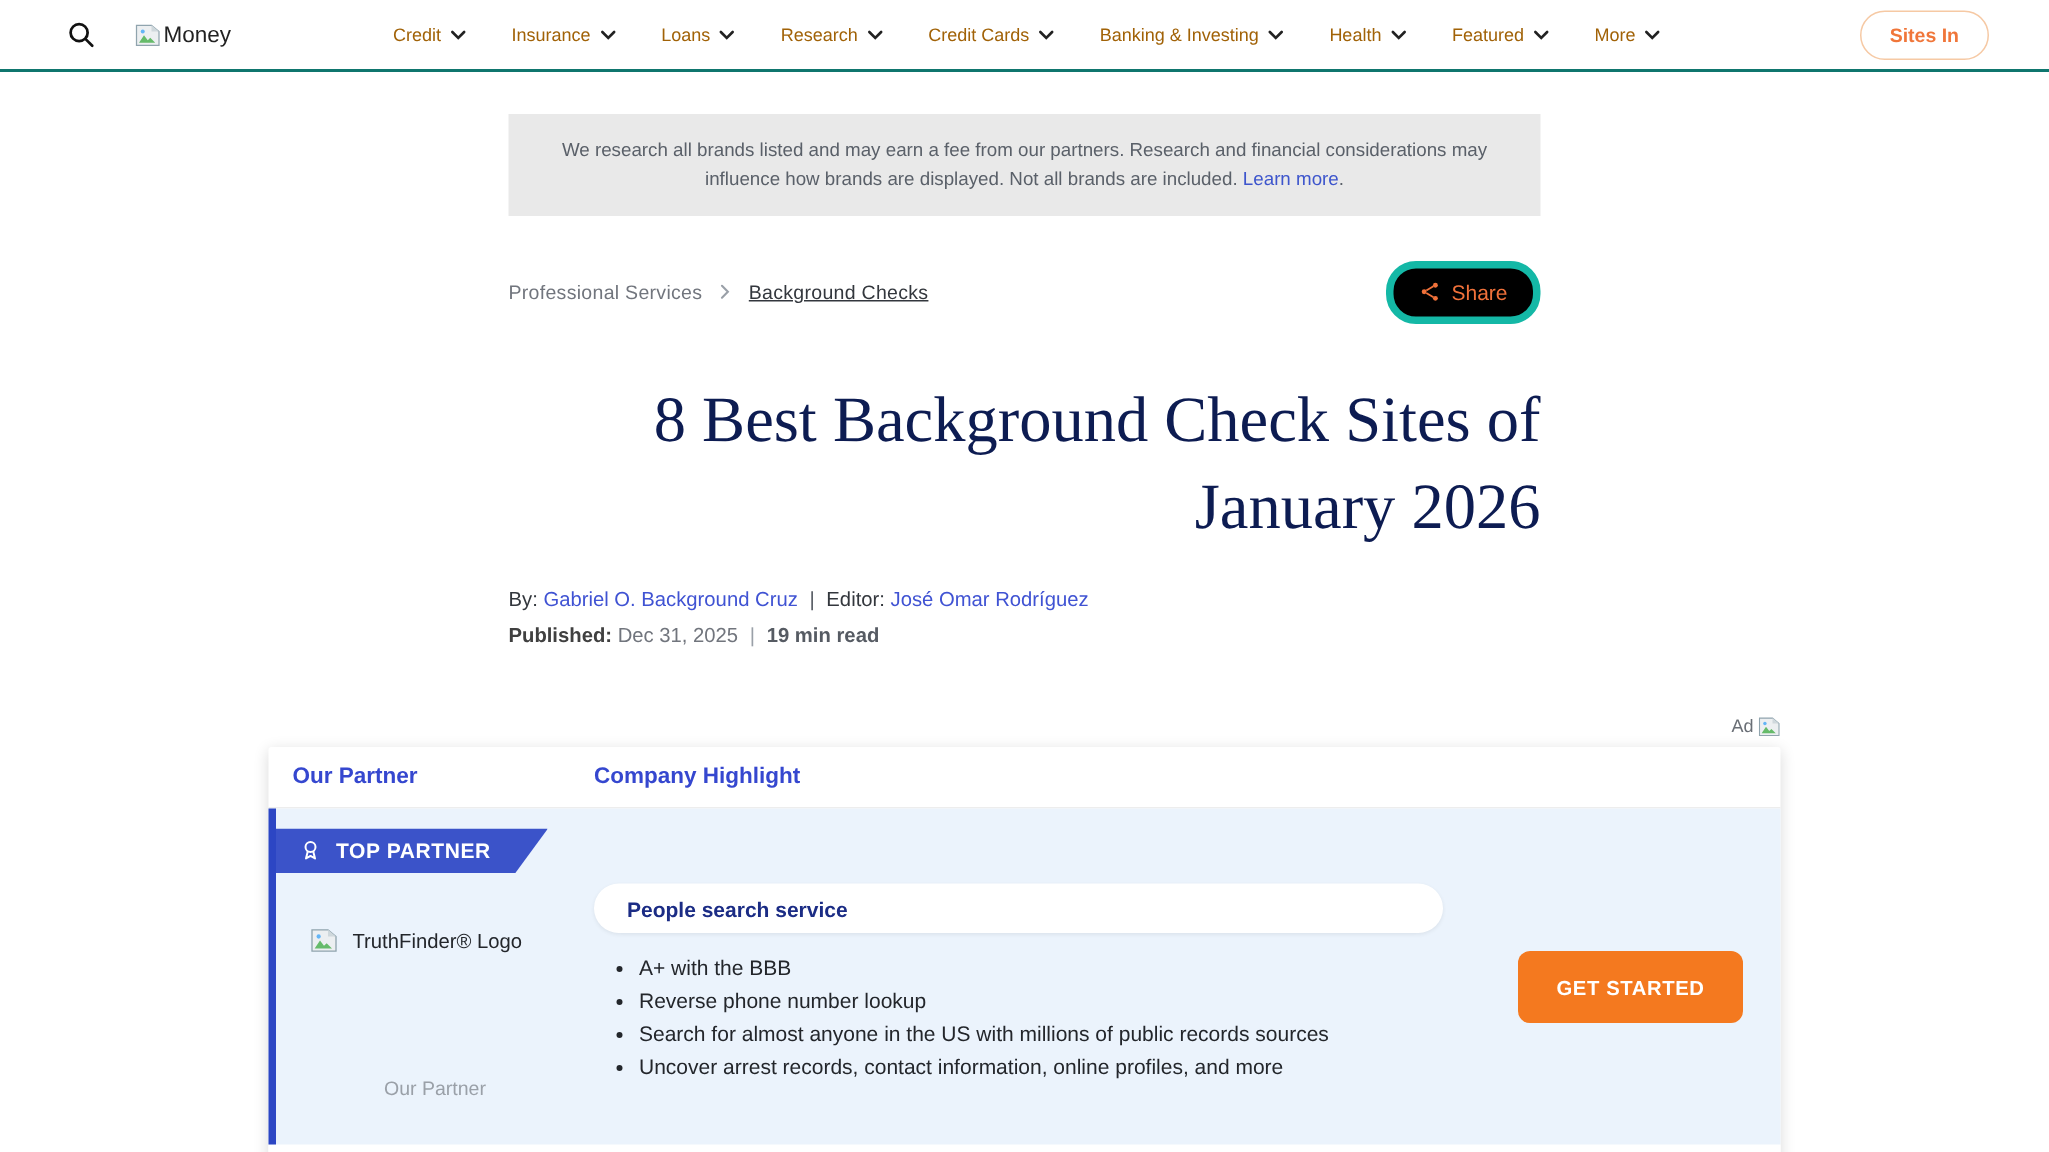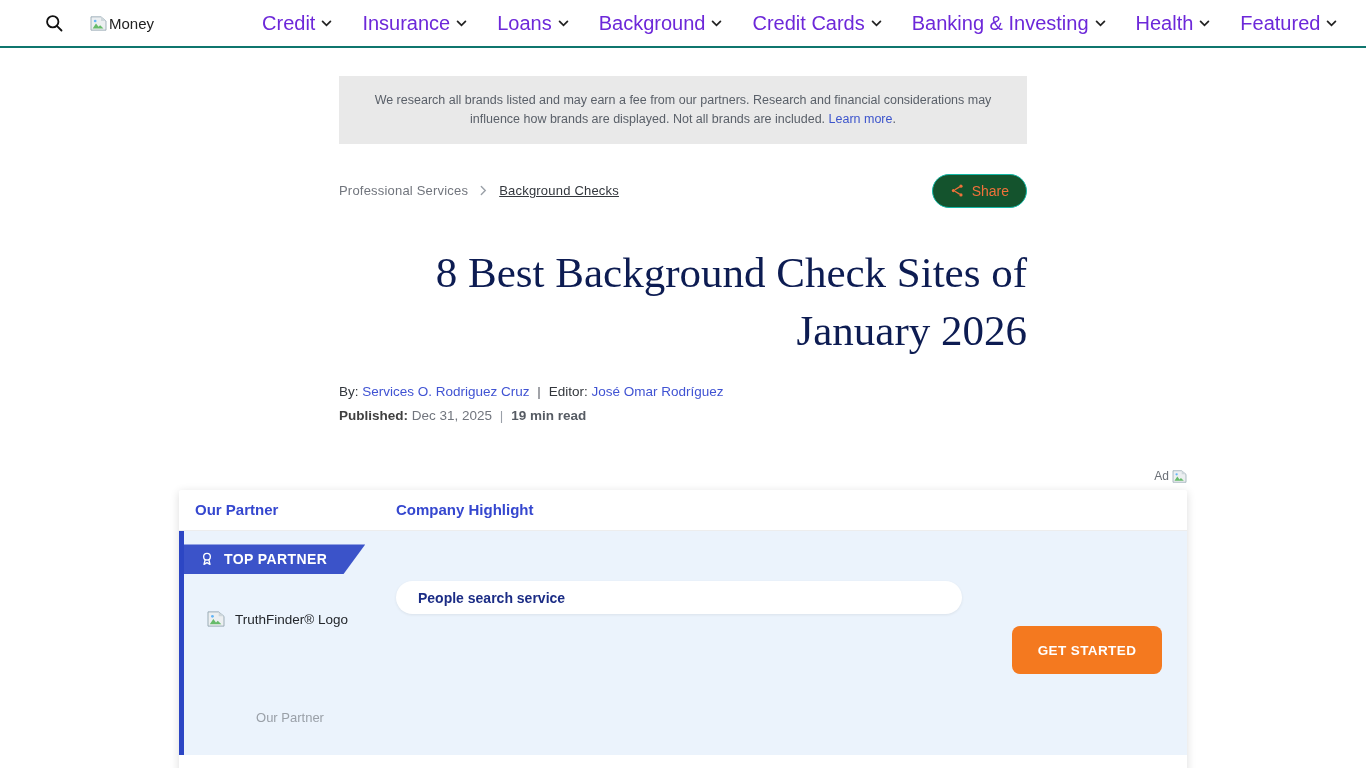--- a/index.html
+++ b/index.html
@@ -11,41 +11,41 @@
     color:#23262b;
   }
   
   .topbar {
     height:48px; background:#fff; border-bottom:2px solid #0f766e;
     display:flex; align-items:center; padding:0 40px 0 44px;
   }
   .search-btn { margin-right:26px; display:flex; align-items:center; cursor:pointer; }
   .logo { display:flex; align-items:center; gap:2px; font-size:15px; color:#222; cursor:pointer; }
   .main-nav { display:flex; align-items:center; gap:30px; margin-left:108px; }
-  .nav-item { display:flex; align-items:center; gap:6px; font-size:20px; color:#6d28d9; cursor:pointer; white-space:nowrap;text-align:right; }
+  .nav-item { display:flex; align-items:center; gap:6px; font-size:12px; color:#a16207; cursor:pointer; white-space:nowrap;text-align:right; }
   .signin-btn {
     margin-left:auto; border:1px solid #f6c9a4; border-radius:20px;
     padding:8px 19px; color:#f0763a; font-size:13px; font-weight:bold;
     background:#fff; cursor:pointer; font-family:inherit;
   }
   
   .disclaimer {
     width:688px; margin:28px auto 0; background:#e9e9e9;
     padding:15px 26px; font-size:12.5px; line-height:1.5;
     color:#5a6069; text-align:center;
   }
   .disclaimer a { color:#3d55cc; text-decoration:none; cursor:pointer; }
   
   .crumb-row { width:688px; margin:30px auto 0; display:flex; align-items:center; }
   .crumb-parent { font-size:13px; color:#71757d; letter-spacing:.2px; cursor:pointer; }
   .crumb-sep { margin:0 12px; display:flex; align-items:center; }
   .crumb-current { font-size:13px; color:#33373d; text-decoration:underline; letter-spacing:.2px; cursor:pointer; }
   .share-btn {
     margin-left:auto; display:flex; align-items:center; gap:7px;
-    border:1px solid #14b8a6; border-radius:20px; background:#14532d;
+    border:5px solid #14b8a6; border-radius:20px; background:#000000;
     padding:8px 17px; color:#f0713a; font-size:14px; cursor:pointer; font-family:inherit;
   }
   
   .article-title {
     width:688px; margin:36px auto 0;
     font-family:"Liberation Serif", serif; font-weight:normal;
     font-size:43px; line-height:1.36; color:#0d1c52;text-align:right;
   }
   .byline { width:688px; margin:24px auto 0; font-size:13.5px; color:#33373d; }
   .byline .lbl { font-weight:normal; }
@@ -125,21 +125,21 @@
           <path d="M1.5 1.5L6 6l4.5-4.5"></path>
         </svg>
       </div>
     <div class="nav-item">
         <span>Loans</span>
         <svg viewBox="0 0 12 8" width="11" height="7" fill="none" stroke="#222" stroke-width="2" stroke-linecap="round">
           <path d="M1.5 1.5L6 6l4.5-4.5"></path>
         </svg>
       </div>
     <div class="nav-item">
-        <span>Background</span>
+        <span>Research</span>
         <svg viewBox="0 0 12 8" width="11" height="7" fill="none" stroke="#222" stroke-width="2" stroke-linecap="round">
           <path d="M1.5 1.5L6 6l4.5-4.5"></path>
         </svg>
       </div>
     <div class="nav-item">
         <span>Credit Cards</span>
         <svg viewBox="0 0 12 8" width="11" height="7" fill="none" stroke="#222" stroke-width="2" stroke-linecap="round">
           <path d="M1.5 1.5L6 6l4.5-4.5"></path>
         </svg>
       </div>
@@ -192,21 +192,21 @@
       <path d="M7.8 10.7l7.6-4.5M7.8 13.3l7.6 4.5" stroke="#f0713a" stroke-width="2" fill="none"></path>
     </svg>
     <span>Share</span>
   </button>
 </div>
 
 <h1 class="article-title">8 Best Background Check Sites of January 2026</h1>
 
 <div class="byline">
   <span class="lbl">By:</span>
-  <a>Services O. Rodriguez Cruz</a>
+  <a>Gabriel O. Background Cruz</a>
   <span class="pipe">|</span>
   <span class="lbl">Editor:</span>
   <a>José Omar Rodríguez</a>
 </div>
 <div class="publine">
   <span class="lbl">Published:</span>
   <span class="date">Dec 31, 2025</span>
   <span class="pipe">|</span>
   <span class="read">19 min read</span>
 </div>
@@ -244,18 +244,24 @@
         <circle cx="6" cy="6" r="1.6" fill="#64b5f6"></circle>
       </svg>
       <span>TruthFinder® Logo</span>
     </div>
     <div class="partner-caption">Our Partner</div>
 
     <div class="highlight-pill">
       <span>People search service</span>
     </div>
 
+    <ul class="bullets">
+      <li>A+ with the BBB</li>
+      <li>Reverse phone number lookup</li>
+      <li>Search for almost anyone in the US with millions of public records sources</li>
+      <li>Uncover arrest records, contact information, online profiles, and more</li>
+    </ul>
 
     <button class="cta-btn">GET STARTED</button>
   </div>
 
   <div class="nextrow"></div>
 </div>
 
 </body></html>

